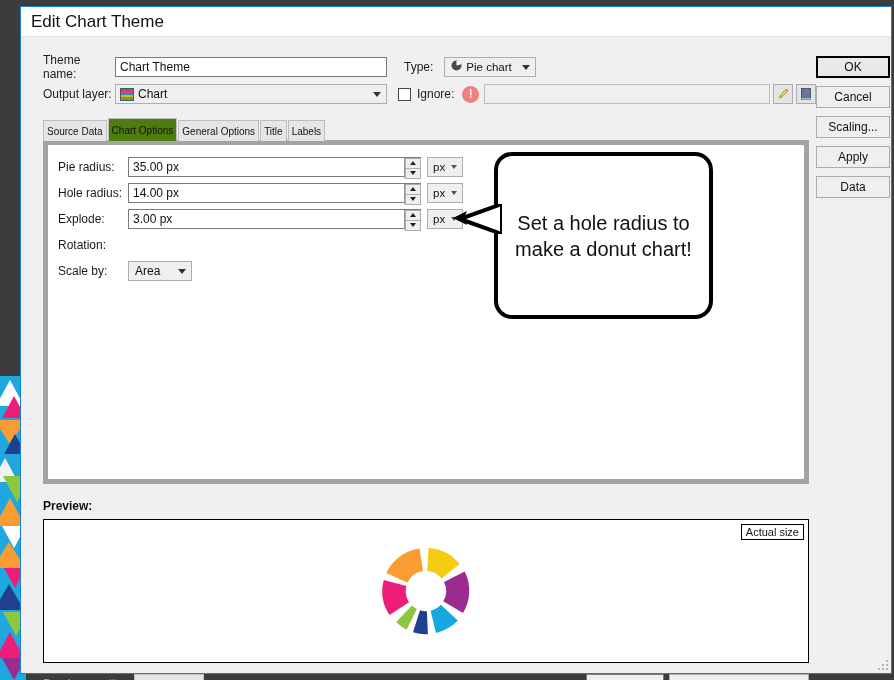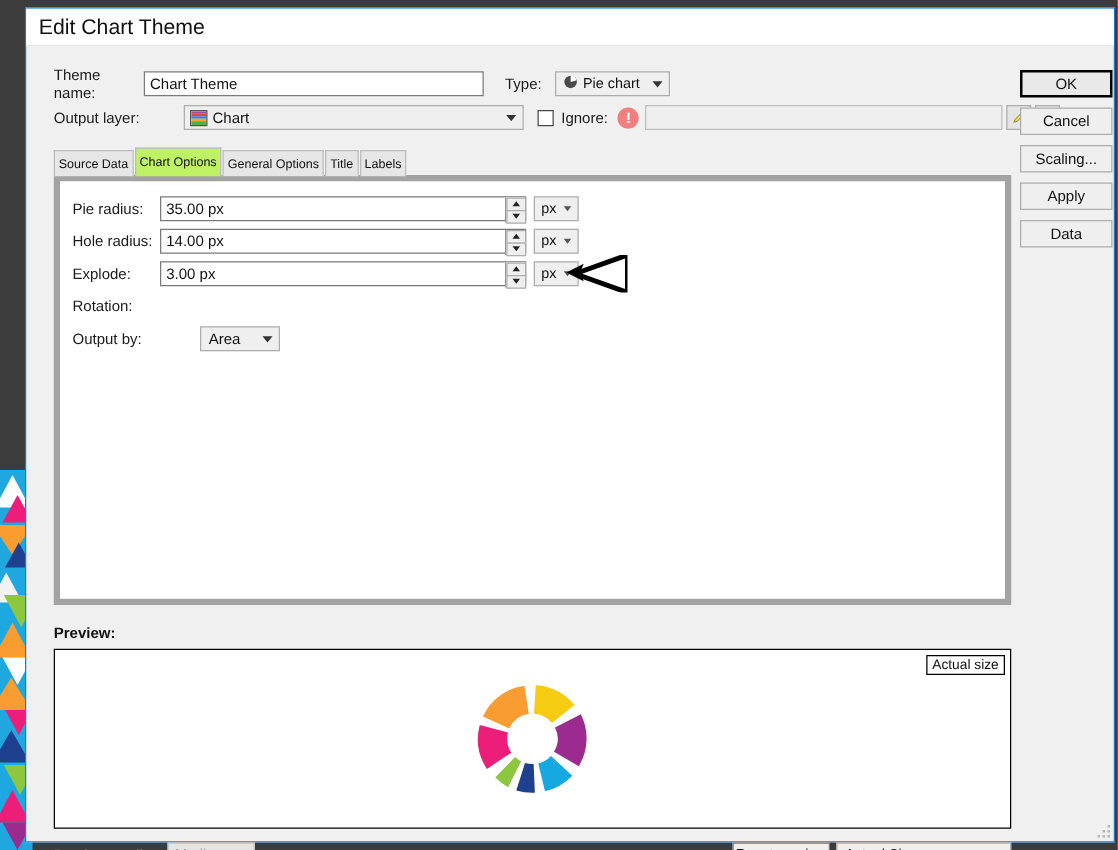--- a/index.html
+++ b/index.html
@@ -42,21 +42,21 @@
   .textbox {
     background:#fff; border:1px solid #7a7a7a; box-sizing:border-box;
     font-size:12px; color:#111; display:flex; align-items:center;
     padding:0 4px; height:20px;
   }
   .textbox.focus { border:1px solid #0078d7; }
 
   .combo {
     background:#efefef; border:1px solid #adadad; box-sizing:border-box;
     height:20px; display:flex; align-items:center; padding:0 4px;
-    font-size:12px; color:#111; position:relative;margin-left:32px;
+    font-size:12px; color:#111; position:relative;
   }
   .combo .caret {
     position:absolute; right:5px; top:50%; margin-top:-2px;
     width:0;height:0;border-left:4px solid transparent;border-right:4px solid transparent;
     border-top:5px solid #333;
   }
   .combo .caret.sm {
     border-left:3px solid transparent;border-right:3px solid transparent;border-top:4px solid #555;
   }
   .combo.disabled { background:#e4e4e4; border-color:#c2c2c2; color:#9a9a9a; }
@@ -89,21 +89,21 @@
   .field-label { width:72px; font-size:12px; color:#1b1b1b; }
 
   
   .tabs { position:absolute; left:22px; top:80px; display:flex; align-items:flex-end; height:23px; z-index:3;}
   .tab {
     height:21px; padding:0 3px; display:flex; align-items:center;
     font-size:10px; color:#111; background:#e6e6e6;
     border:1px solid #bdbdbd; border-bottom:none; box-sizing:border-box;
     margin-right:1px;
   }
-  .tab.active { background:#bef264; height:23px; border-color:#bdbdbd; position:relative; z-index:4;margin-top:36px; }
+  .tab.active { background:#4d7c0f; height:23px; border-color:#bdbdbd; position:relative; z-index:4;margin-top:36px; }
 
   .tabpanel {
     position:absolute; left:22px; top:102px; width:766px; height:344px;
     background:#ffffff; border:5px solid #a3a3a3; box-sizing:border-box;
   }
 
   
   .opt-row { position:absolute; left:10px; height:20px; display:flex; align-items:center; }
 
   
@@ -318,34 +318,37 @@
             <span style="font-size:11.5px;">px</span>
             <span class="caret sm"></span>
           </div>
         </div>
 
         <div class="opt-row" style="top:90px;">
           <span class="lbl" style="width:70px;">Rotation:</span>
         </div>
 
         <div class="opt-row" style="top:116px;">
-          <span class="lbl" style="width:70px;">Output by:</span>
+          <span class="lbl" style="width:70px;">Scale by:</span>
           <div class="combo" style="width:64px;padding-left:6px;">
             <span>Area</span>
             <span class="caret"></span>
           </div>
         </div>
       </div>
 
       <svg class="callout-arrow" viewBox="0 0 42 16">
         <path d="M0 8 L14 1 L11 8 L14 15 Z" fill="#000"></path>
       </svg>
       <svg class="callout-tail" viewBox="0 0 48 30">
         <path d="M48 0 L6 15 L48 30 Z" fill="#ffffff" stroke="#000000" stroke-width="4" stroke-linejoin="round"></path>
       </svg>
+      <div class="callout">
+        <span>Set a hole radius to make a donut chart!</span>
+      </div>
 
       <div class="rightcol">
         <div class="btn default">
             <span>OK</span>
           </div>
         <div class="btn">
             <span>Cancel</span>
           </div>
         <div class="btn">
             <span>Scaling...</span>

